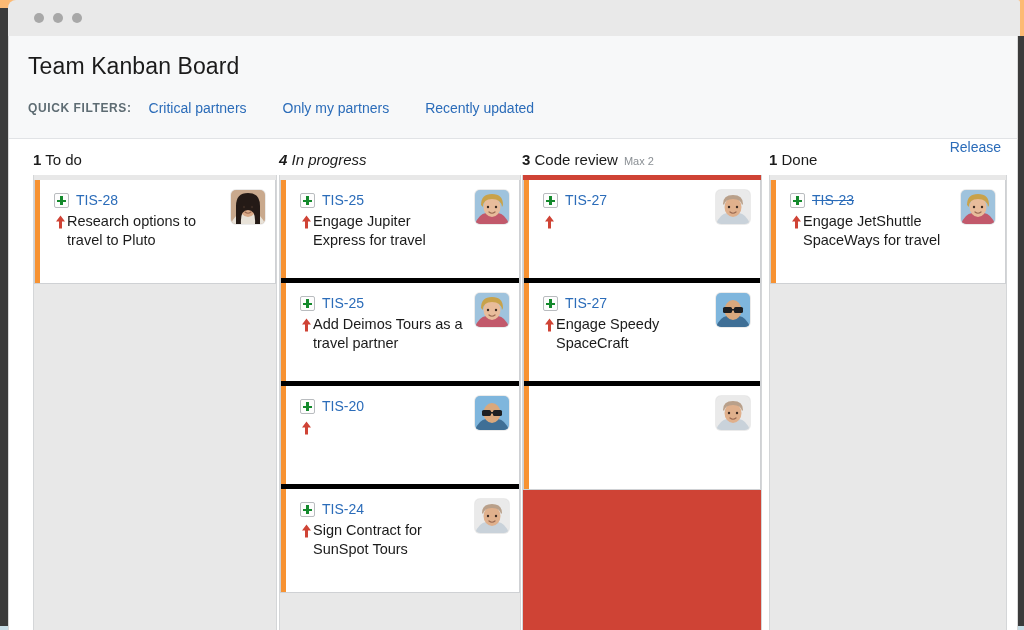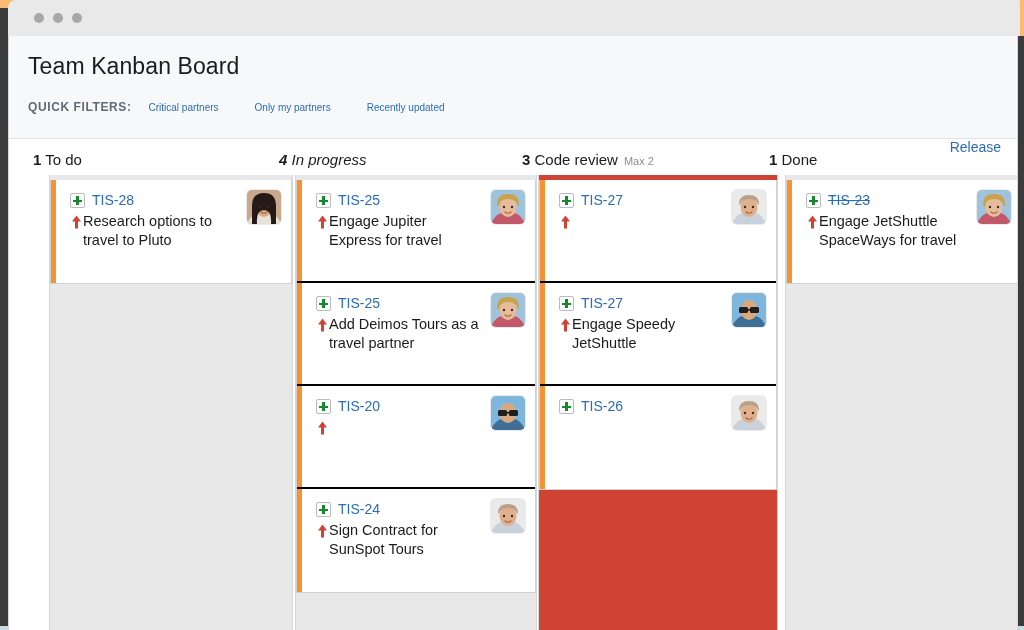--- a/index.html
+++ b/index.html
@@ -90,21 +90,21 @@
     align-items: center;
   }
   .filters-label {
     font-size: 12px;
     font-weight: 700;
     color: #5e6c73;
     letter-spacing: 0.6px;
     margin-right: 17px;
   }
   .filter-link {
-    font-size: 10px;
+    font-size: 14px;
     color: #2b6cb9;
     margin-right: 36px;
     cursor: pointer;
     text-decoration: none;
   }
   .filter-link:last-child { margin-right: 0; }
 
   
   .board-body {
     position: relative;
@@ -133,21 +133,20 @@
     top: 0px;
     right: 16px;
     font-size: 14px;
     color: #2b6cb9;
     cursor: pointer;
   }
 
   .columns {
     position: relative;
     height: 455px;
-    margin-left: 16px;
   }
   .column {
     position: absolute;
     top: 0;
     bottom: 0;
     background: #e8e8e8;
     border-left: 1px solid #d4d6d8;
     border-right: 1px solid #d4d6d8;
   }
   .column.over-limit { background: #cf4335; }
@@ -160,21 +159,21 @@
 
   
   .cardstack {
     background: #ffffff;
     border: 1px solid #cfd1d4;
     border-top: none;
   }
   .card {
     position: relative;
     background: #ffffff;
-    border-bottom: 2px solid #000000;
+    border-bottom: 5px solid #000000;
     padding: 10px 10px 10px 19px;
     min-height: 103px;
     cursor: pointer;
   }
   .card:last-child { border-bottom: none; }
   .card-stripe {
     position: absolute;
     left: 0; top: 0; bottom: 0;
     width: 5px;
     background: #f79232;
@@ -451,39 +450,35 @@
                 <div class="card-row1">
                   <span class="type-icon"></span>
                   <span class="card-key">TIS-27</span>
                 </div>
                 <div class="card-row2">
                   <span class="prio-icon">
                     <svg width="13" height="19" viewBox="0 0 13 19">
                       <path d="M6.5 2.5 L11 8.5 L8 8.5 L8 15.5 L5 15.5 L5 8.5 L2 8.5 Z" fill="#cf4335"></path>
                     </svg>
                   </span>
-                  <span class="card-summary">Engage Speedy JetShuttle</span>
+                  <span class="card-summary">Engage Speedy SpaceCraft</span>
                 </div>
                 <span class="avatar">
                   <svg viewBox="0 0 34 34" xmlns="http://www.w3.org/2000/svg">
                     <rect width="34" height="34" fill="#7fb6dd"></rect>
                     <path d="M0 34 Q4 24 11 23 L23 23 Q30 24 34 34 Z" fill="#3f6f96"></path>
                     <ellipse cx="17" cy="17" rx="8.5" ry="10" fill="#d9a87d"></ellipse>
                     <rect x="7" y="14" width="9" height="6" rx="1.6" fill="#1d1f22"></rect>
                     <rect x="18" y="14" width="9" height="6" rx="1.6" fill="#1d1f22"></rect>
                     <rect x="16" y="16" width="2" height="1.6" fill="#1d1f22"></rect>
                   </svg>
                 </span>
               </div>
               <div class="card">
                 <span class="card-stripe"></span>
-                <div class="card-row1">
-                  <span class="type-icon"></span>
-                  <span class="card-key">TIS-26</span>
-                </div>
                 <span class="avatar">
                   <svg viewBox="0 0 34 34" xmlns="http://www.w3.org/2000/svg">
                     <rect width="34" height="34" fill="#eaeaea"></rect>
                     <path d="M0 34 Q4 24 11 23 L23 23 Q30 24 34 34 Z" fill="#c9d2da"></path>
                     <ellipse cx="17" cy="17" rx="8.5" ry="10" fill="#e0b08c"></ellipse>
                     <path d="M7 14 Q7 5 17 5 Q27 5 27 14 L26 15 Q25 9 17 9 Q9 9 8 15 Z" fill="#b9a08a"></path>
                     <circle cx="13" cy="17" r="1.2" fill="#3b2b22"></circle>
                     <circle cx="21" cy="17" r="1.2" fill="#3b2b22"></circle>
                     <path d="M14 22 Q17 24.5 20 22" stroke="#9a6a52" stroke-width="1.2" fill="none" stroke-linecap="round"></path>
                   </svg>

